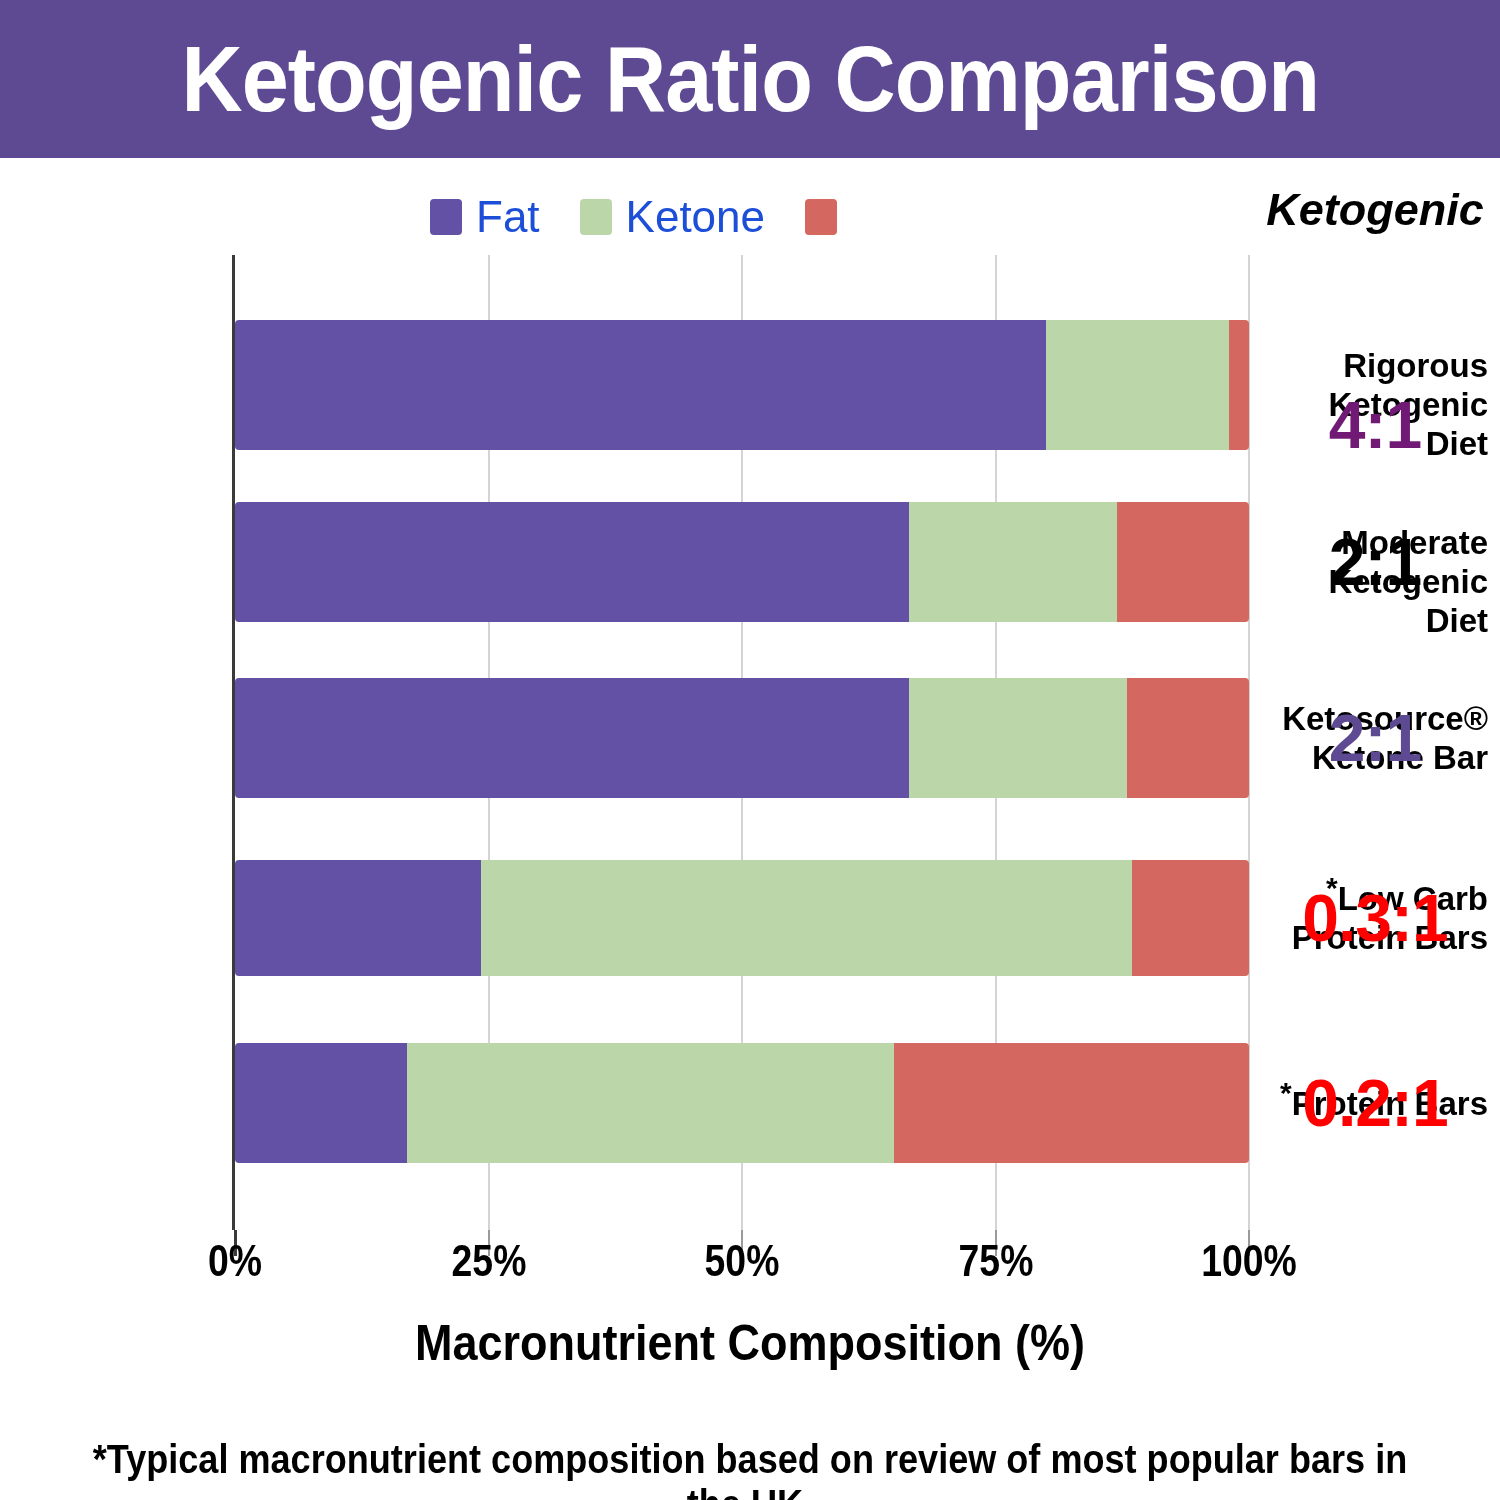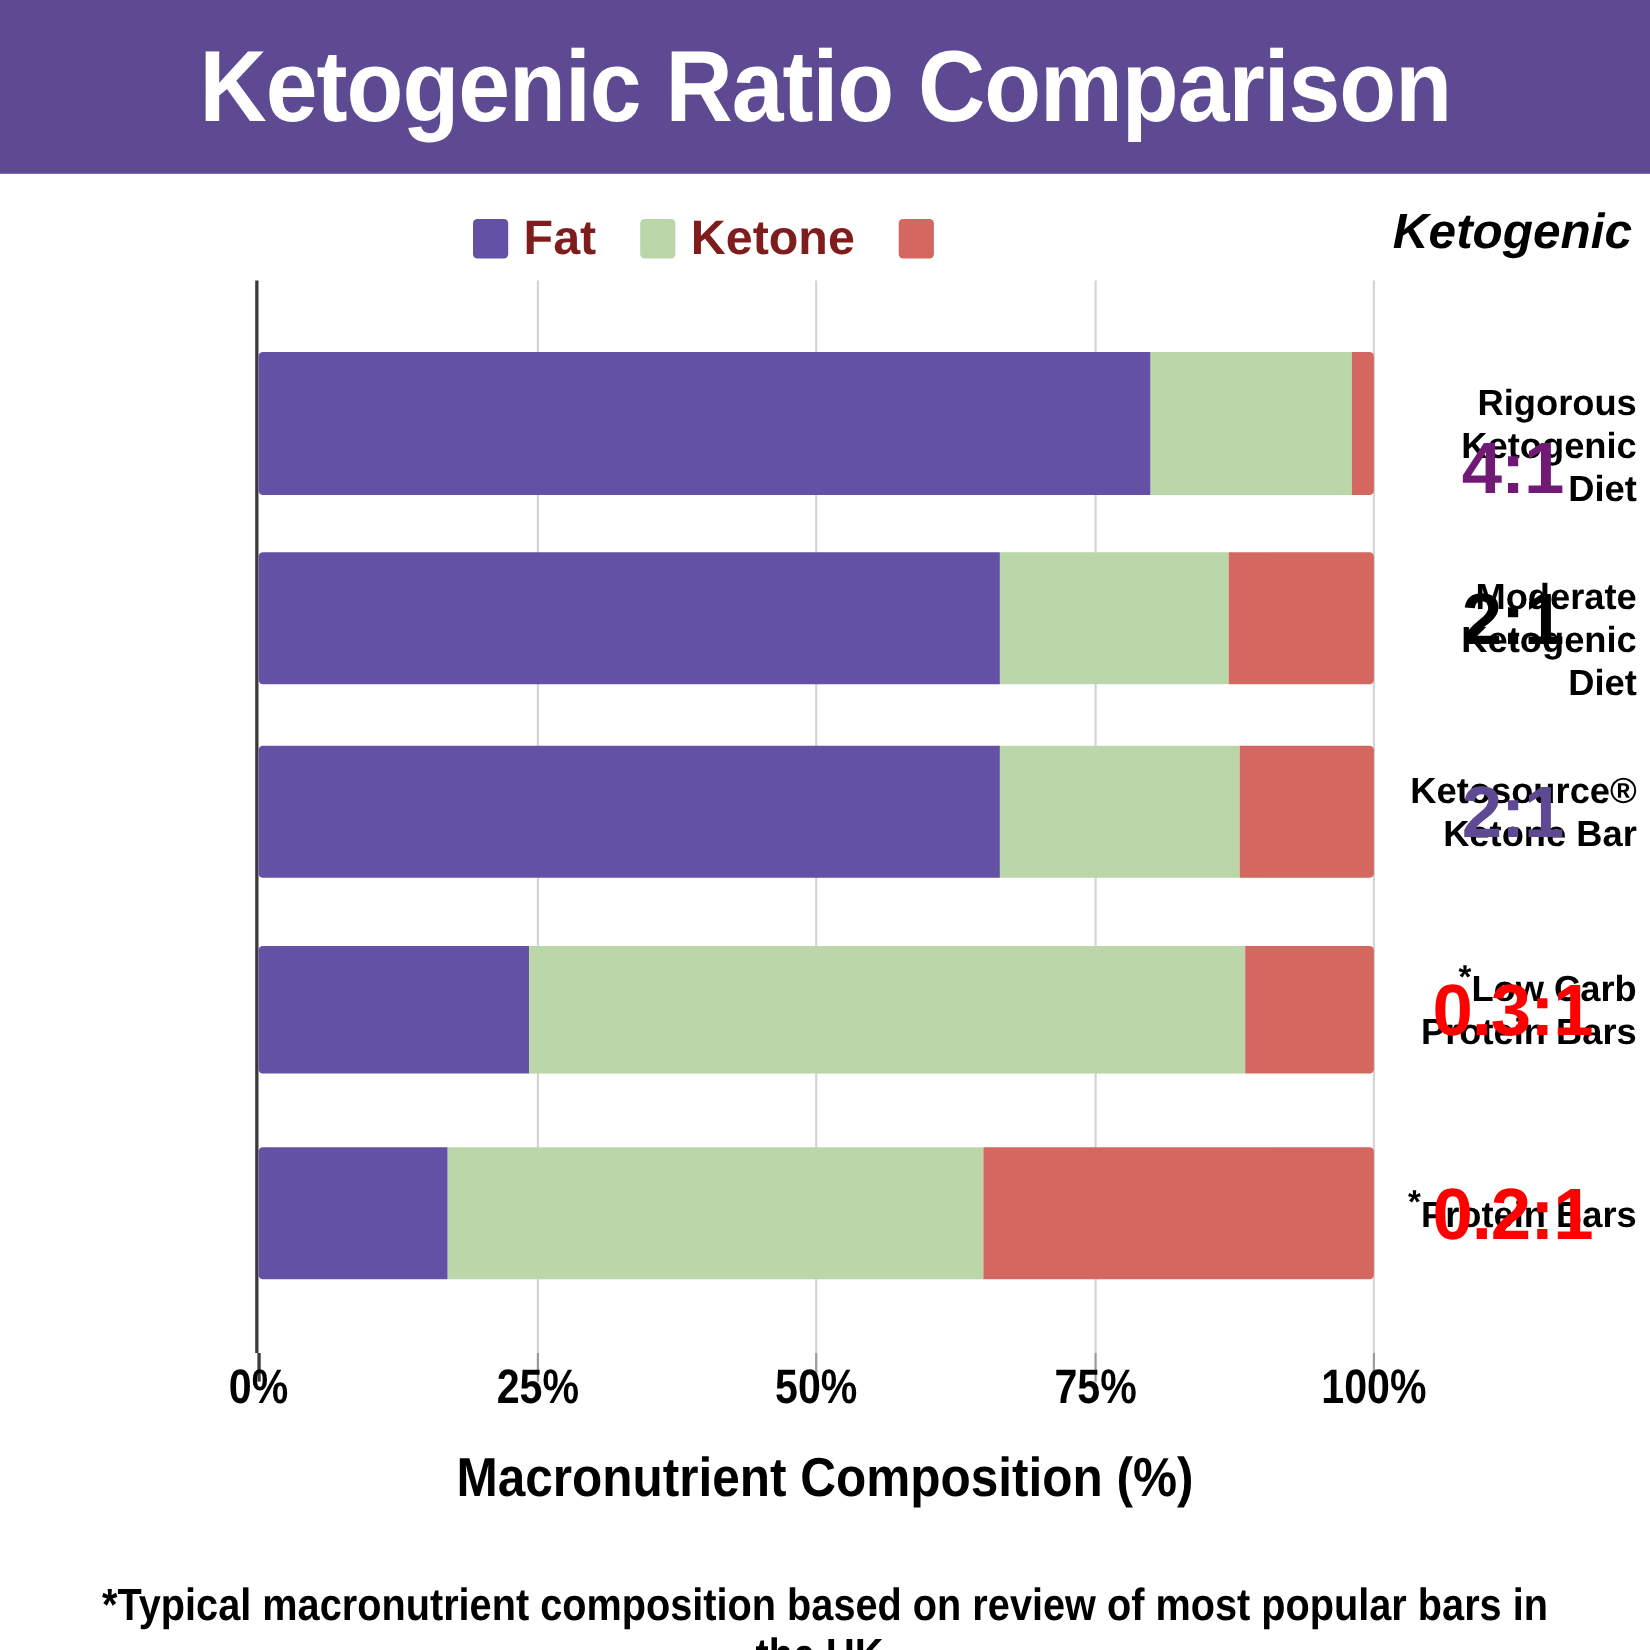--- a/index.html
+++ b/index.html
@@ -29,21 +29,21 @@
   }
 
   
   .legend{
     position:absolute;left:430px;top:190px;width:680px;height:54px;
     display:flex;align-items:center;justify-content:flex-start;gap:40px;
   }
   .legend-item{display:flex;align-items:center;gap:14px;}
   .legend-swatch{width:32px;height:36px;border-radius:4px;display:block;}
   .legend-label{
-    font-size:44px;font-weight:bold;color:#7f1d1d;
+    font-size:44px;font-weight:normal;color:#1d4ed8;
     font-family:"Liberation Sans",sans-serif;
     white-space:nowrap;line-height:44px;
   }
 
   
   .ratio-header{
     position:absolute;left:1250px;top:186px;width:250px;
     text-align:center;color:#000;
     font-size:45px;font-weight:bold;line-height:48px;
     font-family:"Liberation Sans",sans-serif;

